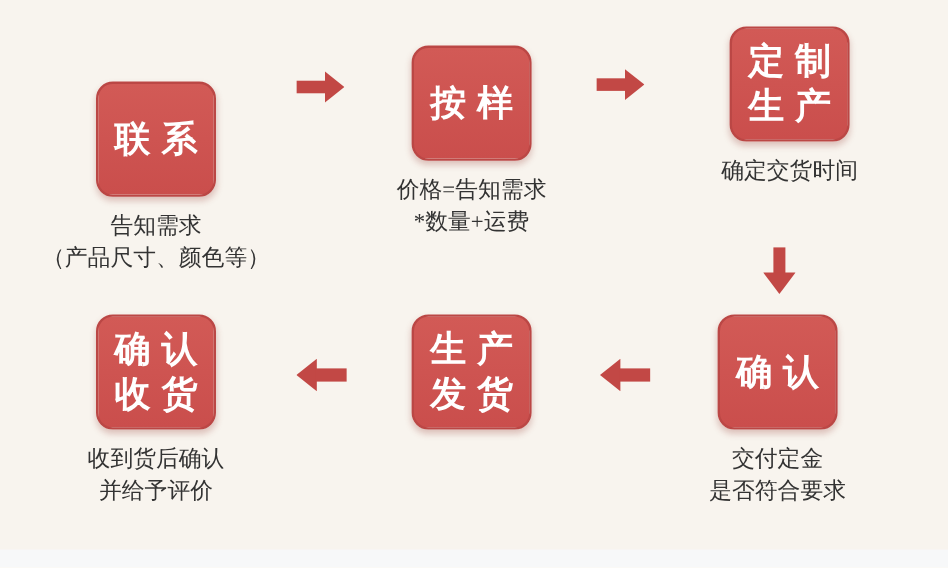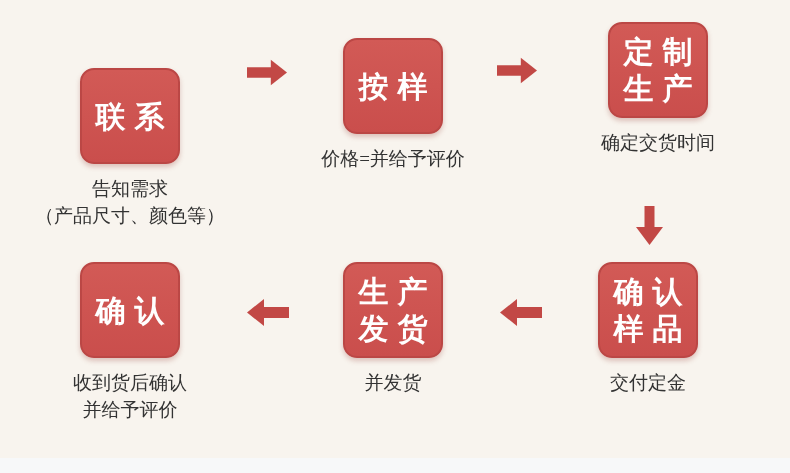--- a/index.html
+++ b/index.html
@@ -90,57 +90,58 @@
       <div>告知需求</div>
       <div>（产品尺寸、颜色等）</div>
     </div>
   </div>
 
   <div class="step" id="step-2">
     <div class="box">
       <div class="box-line">按样</div>
     </div>
     <div class="caption">
-      <div>价格=并给予评价</div>
+      <div>价格=告知需求</div>
+      <div>*数量+运费</div>
     </div>
   </div>
 
   <div class="step" id="step-3">
     <div class="box">
       <div class="box-line">定制</div>
       <div class="box-line">生产</div>
     </div>
     <div class="caption">
       <div>确定交货时间</div>
     </div>
   </div>
 
   <div class="step" id="step-4">
     <div class="box">
       <div class="box-line">确认</div>
-      <div class="box-line">样品</div>
     </div>
     <div class="caption">
       <div>交付定金</div>
+      <div>是否符合要求</div>
     </div>
   </div>
 
   <div class="step" id="step-5">
     <div class="box">
       <div class="box-line">生产</div>
       <div class="box-line">发货</div>
     </div>
     <div class="caption">
-      <div>并发货</div>
     </div>
   </div>
 
   <div class="step" id="step-6">
     <div class="box">
       <div class="box-line">确认</div>
+      <div class="box-line">收货</div>
     </div>
     <div class="caption">
       <div>收到货后确认</div>
       <div>并给予评价</div>
     </div>
   </div>
 
   <div class="arrow" id="arrow-right-1">
     <svg width="40" height="27" viewBox="0 0 42 27">
       <rect x="0" y="8" width="26" height="11" fill="currentColor"></rect>

